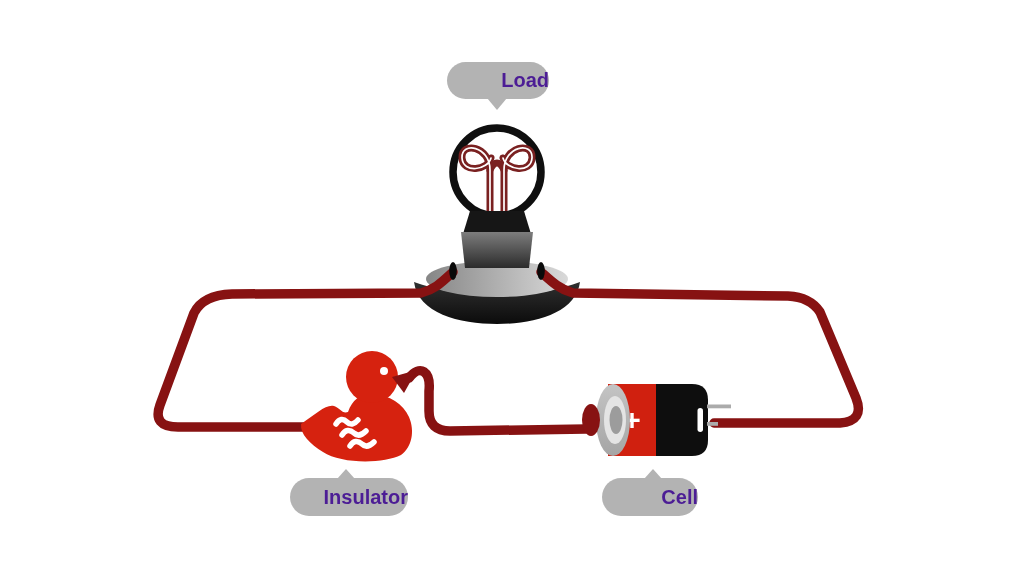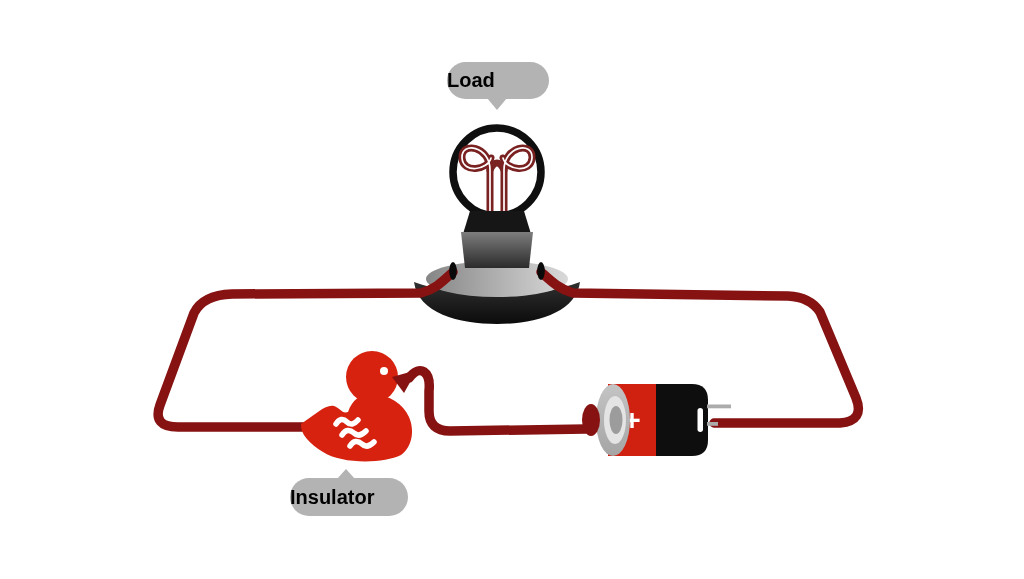--- a/index.html
+++ b/index.html
@@ -8,22 +8,22 @@
     width:1024px;height:579px;
     background:#ffffff;
     overflow:hidden;
     font-family:"Liberation Sans",sans-serif;
   }
   .stage svg{position:absolute;left:0;top:0;}
   .callout{
     position:absolute;
     background:#b3b3b3;
     border-radius:19px;
-    text-align:left;
-    color:#000000;
+    text-align:right;
+    color:#4c1d95;
     font-weight:700;
     font-size:20px;
   }
   .callout-text{display:block;}
   .tri{position:absolute;width:0;height:0;}
   .tri-down{
     border-left:10px solid transparent;
     border-right:10px solid transparent;
     border-top:12px solid #b3b3b3;
     bottom:-11px;
@@ -120,14 +120,18 @@
   <div class="callout" id="label-load">
     <span class="callout-text">Load</span>
     <span class="tri tri-down"></span>
   </div>
 
   <div class="callout" id="label-insulator">
     <span class="callout-text">Insulator</span>
     <span class="tri tri-up"></span>
   </div>
 
+  <div class="callout" id="label-cell">
+    <span class="callout-text">Cell</span>
+    <span class="tri tri-up"></span>
+  </div>
 
 </div>
 
 </body></html>

